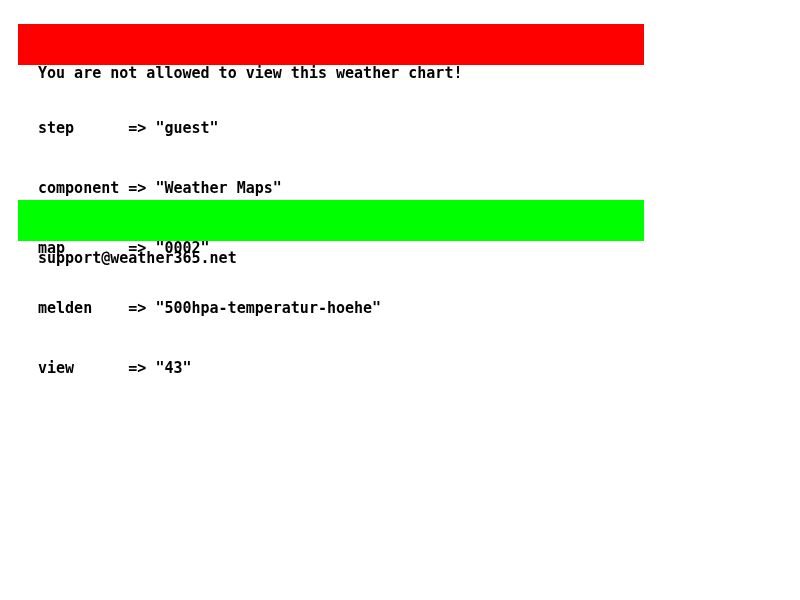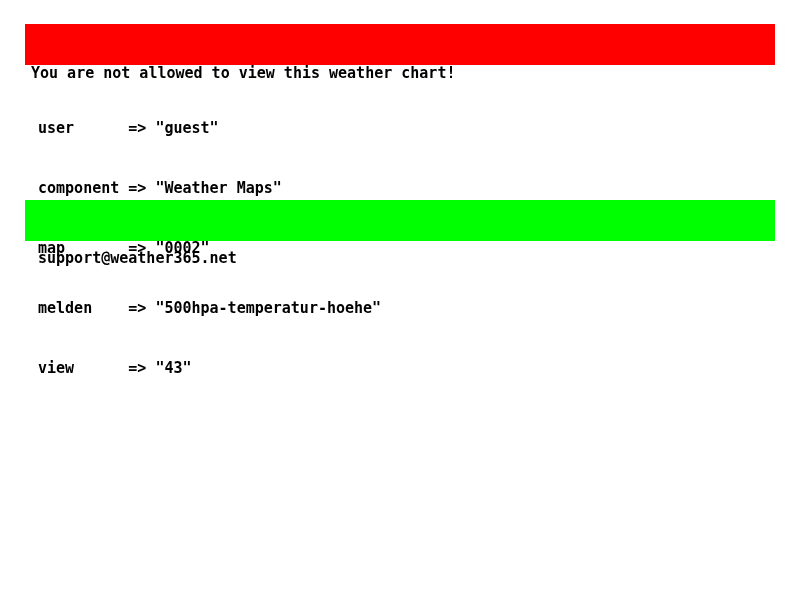--- a/index.html
+++ b/index.html
@@ -13,25 +13,25 @@
     height: 600px;
     background: #ffffff;
     overflow: hidden;
     font-family: "DejaVu Sans Mono", "Liberation Mono", monospace;
     font-weight: bold;
     font-size: 15px;
     color: #000000;
   }
   .banner {
     position: absolute;
-    left: 25px;
-    width: 750px;
+    left: 18px;
+    width: 626px;
     height: 41px;
     box-sizing: border-box;
-    padding: 2px 0 0 6px;
+    padding: 2px 0 0 20px;
     line-height: 19px;
     white-space: pre;
   }
   .banner-denied {
     top: 24px;
     background: #ff0000;
   }
   .banner-contact {
     top: 200px;
     background: #00ff00;
@@ -70,21 +70,21 @@
 </head>
 <body>
 
 <div class="page">
 
   <div class="banner banner-denied">
     <div>You are not allowed to view this weather chart!</div>
   </div>
 
   <div class="kv-block">
-    <div class="kv-row"><span class="kv-key">user</span><span class="kv-arrow">=&gt;</span><span class="kv-value">"guest"</span></div>
+    <div class="kv-row"><span class="kv-key">step</span><span class="kv-arrow">=&gt;</span><span class="kv-value">"guest"</span></div>
     <div class="kv-row"><span class="kv-key">component</span><span class="kv-arrow">=&gt;</span><span class="kv-value">"Weather Maps"</span></div>
     <div class="kv-row"><span class="kv-key">map</span><span class="kv-arrow">=&gt;</span><span class="kv-value">"0002"</span></div>
     <div class="kv-row"><span class="kv-key">melden</span><span class="kv-arrow">=&gt;</span><span class="kv-value">"500hpa-temperatur-hoehe"</span></div>
     <div class="kv-row"><span class="kv-key">view</span><span class="kv-arrow">=&gt;</span><span class="kv-value">"43"</span></div>
   </div>
 
   <div class="banner banner-contact">
   </div>
 
   <div class="footer">

